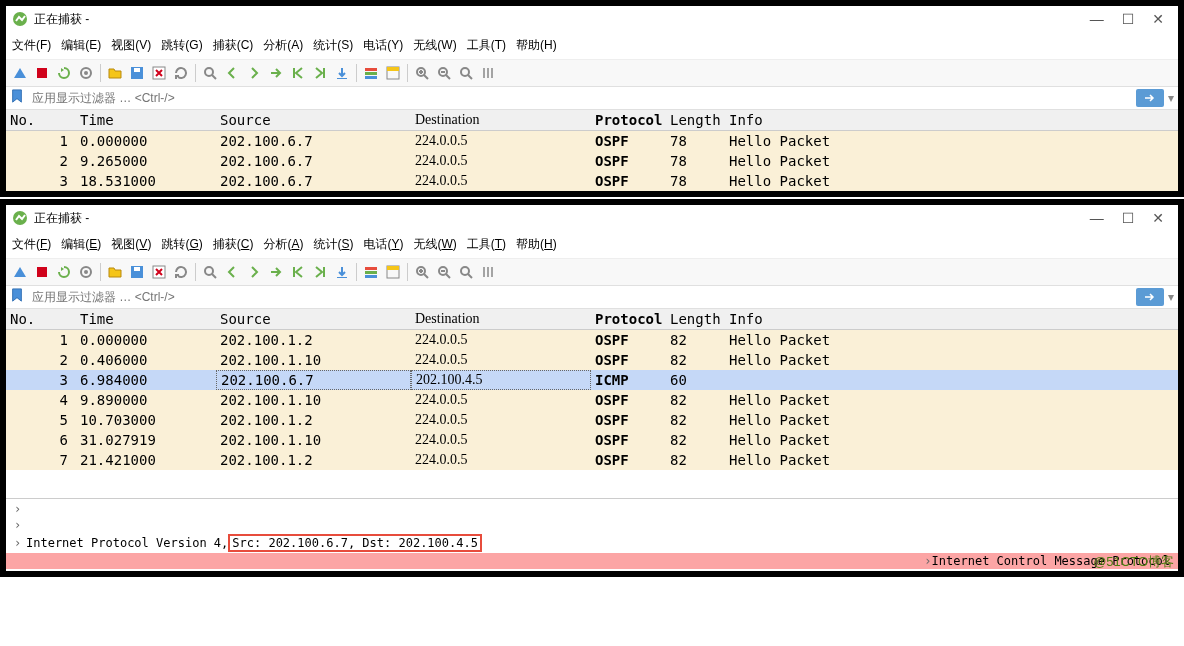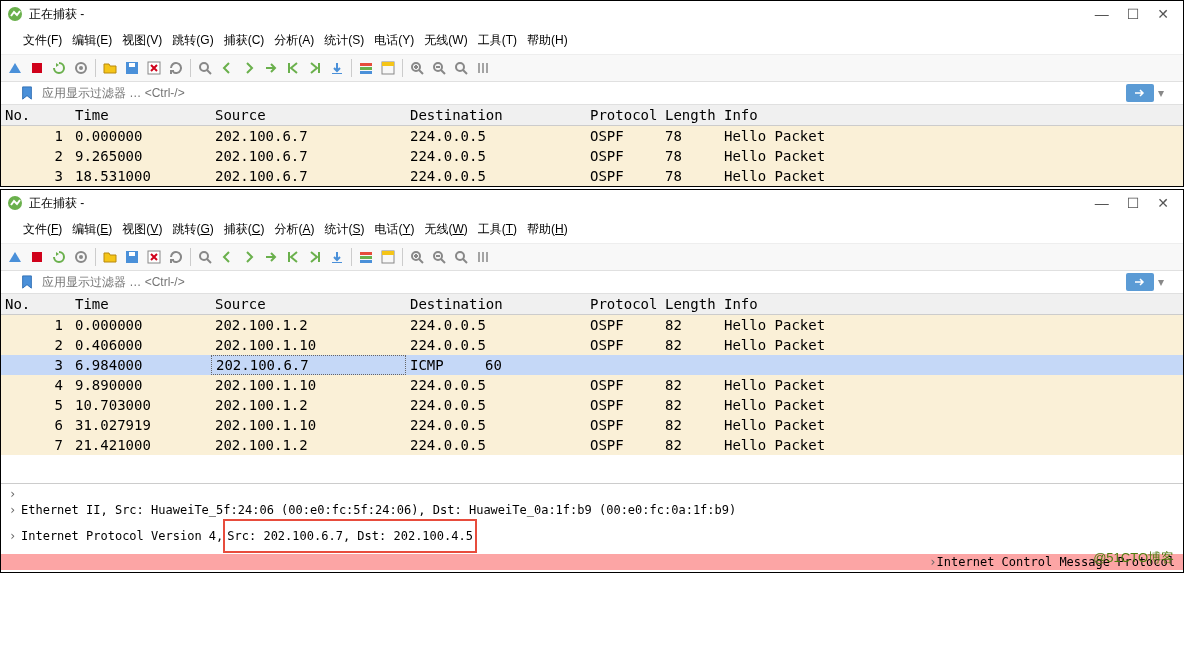--- a/index.html
+++ b/index.html
@@ -1,51 +1,51 @@
 <!DOCTYPE html>
 <html><head>
 <meta charset="utf-8">
 <style>
   * { box-sizing: border-box; margin: 0; padding: 0; }
   body { font-family: "Microsoft YaHei", "Segoe UI", sans-serif; font-size: 12px; background: #fff; color: #000; width: 1184px; }
-  .window { border: 1px solid #000000; margin-bottom: 0; background: #fff; }
+  .window { border: 6px solid #000000; margin-bottom: 0; background: #fff; }
   .titlebar { display: flex; align-items: center; height: 26px; padding: 0 6px; background: #fff; }
   .titlebar .app-icon { width: 16px; height: 16px; margin-right: 6px; }
   .titlebar .title { flex: 1; font-size: 12px; color: #000; }
   .win-controls { display: flex; gap: 18px; padding-right: 8px; color: #555; font-size: 14px; }
-  .menubar { display: flex; gap: 2px; padding: 3px 18px; border-bottom: 1px solid #eee; align-items: flex-end; }
+  .menubar { display: flex; gap: 2px; padding: 3px 2px; border-bottom: 1px solid #eee; align-items: flex-end; }
   .menubar span { padding: 2px 4px; font-size: 12px; cursor: pointer; }
   .menubar span u { text-decoration: underline; }
   .toolbar { display: flex; align-items: center; gap: 2px; padding: 3px 4px; border-bottom: 1px solid #e0e0e0; background: #f8f8f8; }
   .tb-btn { width: 20px; height: 20px; display: flex; align-items: center; justify-content: center; border: 1px solid transparent; cursor: pointer; }
   .sep { width: 1px; height: 18px; background: #ccc; margin: 0 2px; }
-  .filter-bar { display: flex; align-items: flex-end; padding: 2px 19px; border-bottom: 1px solid #e0e0e0; }
+  .filter-bar { display: flex; align-items: flex-start; padding: 2px 4px; border-bottom: 1px solid #e0e0e0; }
   .filter-bar .bookmark { width: 16px; height: 16px; margin-right: 4px; }
   .filter-input { flex: 1; border: none; outline: none; font-size: 12px; color: #888; padding: 2px; }
   .filter-end { display: flex; align-items: center; gap: 4px; }
   .go-btn { width: 28px; height: 18px; background: #5b9bd5; border-radius: 2px; display: flex; align-items: center; justify-content: center; color: #fff; }
   .packet-header, .packet-row { display: flex; font-family: Consolas, monospace; font-size: 14px; }
   .packet-header { background: #f0f0f0; border-bottom: 1px solid #ccc; }
   .packet-header > div, .packet-row > div { padding: 2px 4px; white-space: nowrap; overflow: hidden; }
   .col-no { width: 70px; text-align: right; padding-right: 8px !important; }
   .col-time { width: 140px; }
   .col-source { width: 195px; }
-  .col-dest { width: 180px; }
-  .col-proto { width: 75px; }
+  .col-dest { width: 180px; font-family: Liberation Serif, serif; }
+  .col-proto { width: 75px; font-weight: bold; }
   .col-len { width: 55px; text-align: left; }
   .col-info { flex: 1; padding-left: 8px !important; }
   .packets { }
   .row-bg-cream { background: #faf0d7; }
   .row-selected { background: #c5d8f7 !important; }
   .row-selected .col-source, .row-selected .col-dest { border: 1px dotted #666; padding-top:1px; padding-bottom:1px; }
   .scroll-area { height: 28px; overflow-x: scroll; }
   .details { font-family: Consolas, monospace; font-size: 12px; padding: 2px 0; border-top: 1px solid #ccc; }
   .detail-line { padding: 1px 8px; display: flex; align-items: center; }
   .detail-line .exp { width: 12px; display: inline-block; color: #666; }
-  .hl-red { border: 2px solid #e74c3c; padding: 8px 2px; }
+  .hl-red { border: 2px solid #e74c3c; padding: 0 2px; }
   .hl-yellow { background: #fca5a5; display: block; text-align: right; }
   .watermark { position: absolute; right: 10px; bottom: 6px; color: #4d7c0f; font-size: 13px; }
   .container { position: relative; }
 </style>
 </head>
 <body>
 <div class="container">
 
 <div class="window">
   <div class="titlebar">
@@ -444,20 +444,21 @@
           <div class="col-source">202.100.1.10</div>
           <div class="col-dest">224.0.0.5</div>
           <div class="col-proto">OSPF</div>
           <div class="col-len">82</div>
           <div class="col-info">Hello Packet</div>
         </div>
         <div class="packet-row row-selected">
           <div class="col-no">3</div>
           <div class="col-time">6.984000</div>
           <div class="col-source">202.100.6.7</div>
+          <div class="col-dest">202.100.4.5</div>
           <div class="col-proto">ICMP</div>
           <div class="col-len">60</div>
         </div>
         <div class="packet-row row-bg-cream">
           <div class="col-no">4</div>
           <div class="col-time">9.890000</div>
           <div class="col-source">202.100.1.10</div>
           <div class="col-dest">224.0.0.5</div>
           <div class="col-proto">OSPF</div>
           <div class="col-len">82</div>
@@ -493,21 +494,20 @@
       </div>
   <div class="scroll-area">
         <div style="width:2000px;height:1px"></div>
       </div>
   <div class="details">
     <div class="detail-line">
           <span class="exp">›</span>
         </div>
     <div class="detail-line">
           <span class="exp">›</span>
-          <span>Ethernet II, Src: HuaweiTe_5f:24:06 (00:e0:fc:5f:24:06), Dst: HuaweiTe_0a:1f:b9 (00:e0:fc:0a:1f:b9)</span>
         </div>
     <div class="detail-line">
           <span class="exp">›</span>
           <span>Internet Protocol Version 4, </span>
           <span class="hl-red">Src: 202.100.6.7, Dst: 202.100.4.5</span>
         </div>
     <div class="detail-line hl-yellow"><span class="exp">›</span><span>Internet Control Message Protocol</span></div>
   </div>
 </div>
 

